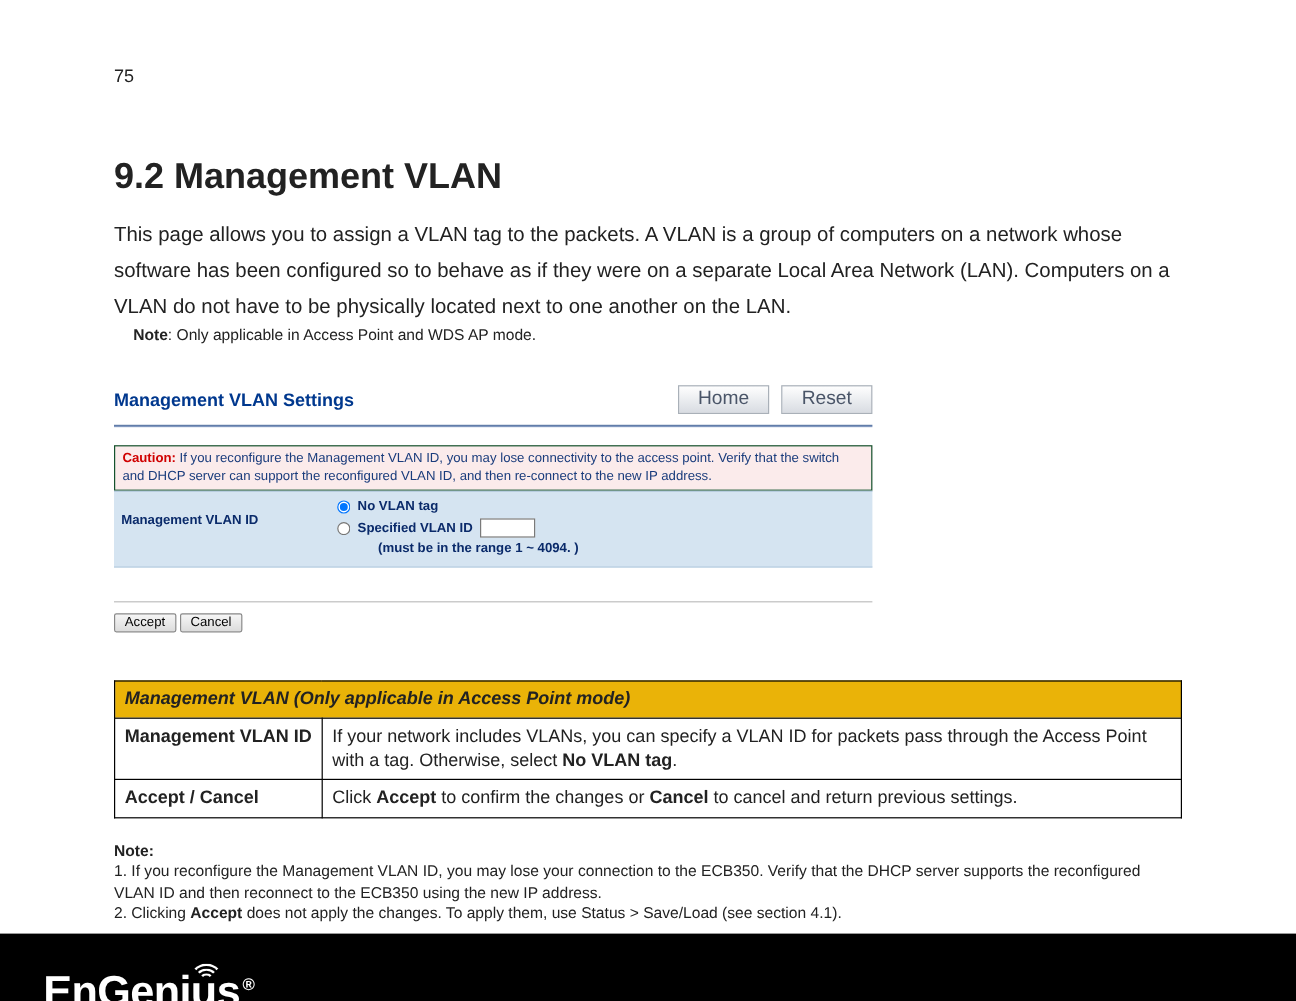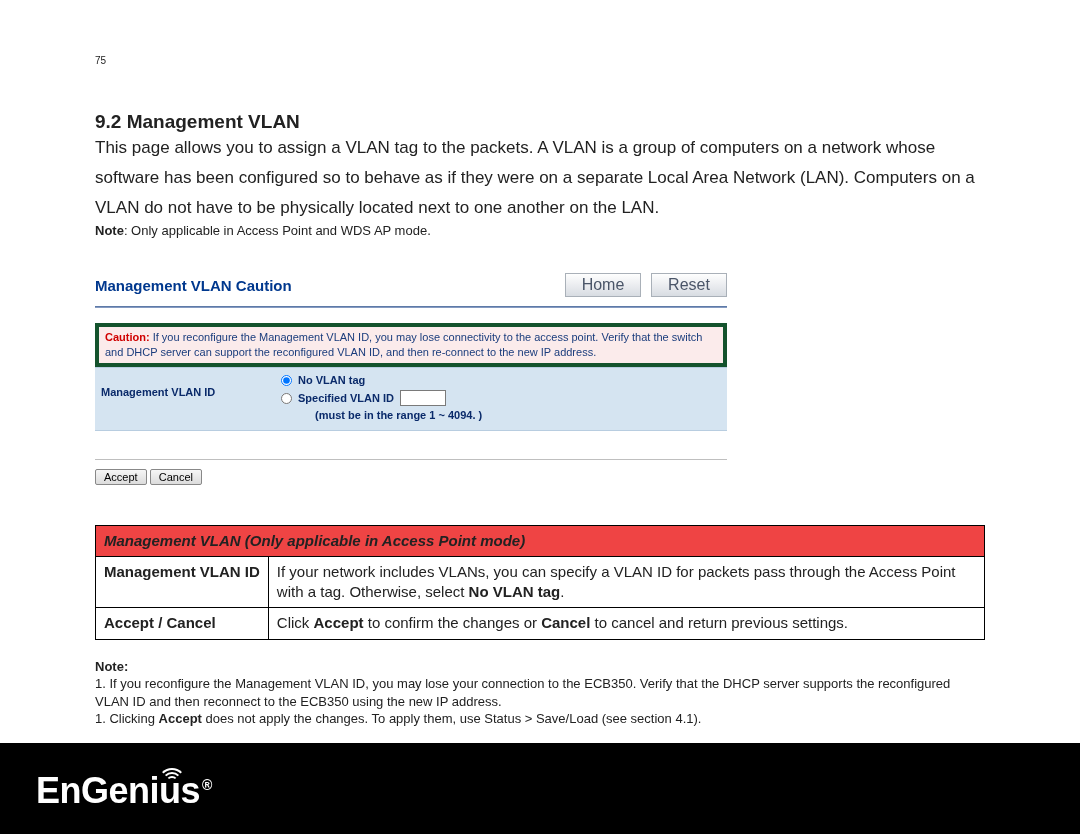--- a/index.html
+++ b/index.html
@@ -9,36 +9,37 @@
     font-size: 15px;
     color: #222;
     background: #fff;
     width: 1080px;
   }
   .page {
     padding: 55px 95px 0 95px;
     min-height: 680px;
   }
   .page-number {
-    font-size: 10px;
-    margin-bottom: 45px;
+    font-size: 15px;
+    margin-bottom: 59px;
   }
   h2.section-title {
-    font-size: 19px;
-    font-weight: bold;
-    margin: 0 0 0 0;
+    font-size: 30px;
+    font-weight: bold;
+    margin: 0 0 16px 0;
   }
   .intro {
     line-height: 1.75;
     margin: 0 0 1px 0;
     font-size: 17px;
   }
   .note-line {
     font-size: 13px;
     margin-bottom: 35px;
+    margin-left: 16px;
   }
   .note-line .bold { font-weight: bold; }
 
   
   .settings {
     width: 632px;
     font-family: Arial, Verdana, sans-serif;
     font-size: 11px;
     margin-bottom: 40px;
   }
@@ -64,21 +65,21 @@
     cursor: pointer;
     font-family: Verdana, Arial, sans-serif;
   }
   .settings-rule {
     height: 2px;
     background: linear-gradient(#4a6a9a, #98aace);
     margin: 9px 0 15px 0;
   }
   .caution-box {
     background: #fbebeb;
-    border: 4px solid #14532d;
+    border: 1px solid #14532d;
     padding: 3px 6px 3px 6px;
     font-size: 11px;
     color: #1a3c7c;
     font-family: Verdana, Arial, sans-serif;
     line-height: 1.35;
   }
   .caution-box .caution-label {
     color: #d00000;
     font-weight: bold;
   }
@@ -140,21 +141,21 @@
   }
   table.desc th, table.desc td {
     border: 1px solid #000;
     padding: 5px 8px;
     text-align: left;
     vertical-align: top;
     font-size: 15px;
     line-height: 1.35;
   }
   table.desc th {
-    background: #ef4444;
+    background: #eab308;
     font-weight: bold;
     font-style: italic;
   }
   table.desc .row-label {
     font-weight: bold;
     white-space: nowrap;
     width: 155px;
   }
   .b { font-weight: bold; }
 
@@ -219,21 +220,21 @@
   <h2 class="section-title">9.2   Management VLAN</h2>
 
   <p class="intro">This page allows you to assign a VLAN tag to the packets. A VLAN is a group of computers on a network whose software has been configured so to behave as if they were on a separate Local Area Network (LAN). Computers on a VLAN do not have to be physically located next to one another on the LAN.</p>
 
   <div class="note-line">
     <span class="bold">Note</span><span>: Only applicable in Access Point and WDS AP mode.</span>
   </div>
 
   <div class="settings">
     <div class="settings-header">
-      <div class="settings-title">Management VLAN Caution</div>
+      <div class="settings-title">Management VLAN Settings</div>
       <div class="settings-buttons">
         <div class="grad-button">Home</div>
         <div class="grad-button">Reset</div>
       </div>
     </div>
     <div class="settings-rule"></div>
 
     <div class="caution-box">
       <span class="caution-label">Caution:</span><span> If you reconfigure the Management VLAN ID, you may lose connectivity to the access point. Verify that the switch and DHCP server can support the reconfigured VLAN ID, and then re-connect to the new IP address.</span>
     </div>
@@ -276,21 +277,21 @@
         <span>Click </span><span class="b">Accept</span><span> to confirm the changes or </span><span class="b">Cancel</span><span> to cancel and return previous settings.</span>
       </td>
     </tr>
   </tbody>
     </table>
 
   <div class="footnotes">
     <div class="bold">Note:</div>
     <div>1. If you reconfigure the Management VLAN ID, you may lose your connection to the ECB350. Verify that the DHCP server supports the reconfigured VLAN ID and then reconnect to the ECB350 using the new IP address.</div>
     <div>
-      <span>1. Clicking </span><span class="bold">Accept</span><span> does not apply the changes. To apply them, use Status &gt; Save/Load (see section 4.1).</span>
+      <span>2. Clicking </span><span class="bold">Accept</span><span> does not apply the changes. To apply them, use Status &gt; Save/Load (see section 4.1).</span>
     </div>
   </div>
 </div>
 
 <div class="footer">
   <div class="logo">
     <span class="wifi">
       <span class="arc1"></span>
         <span class="arc2"></span>
         <span class="arc3"></span>

